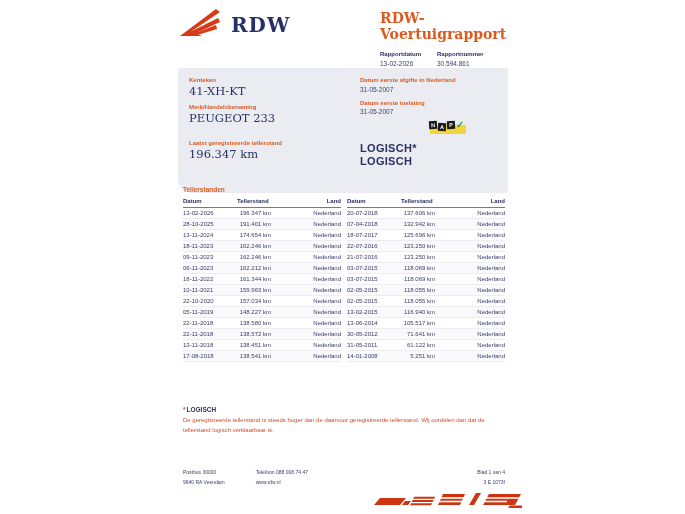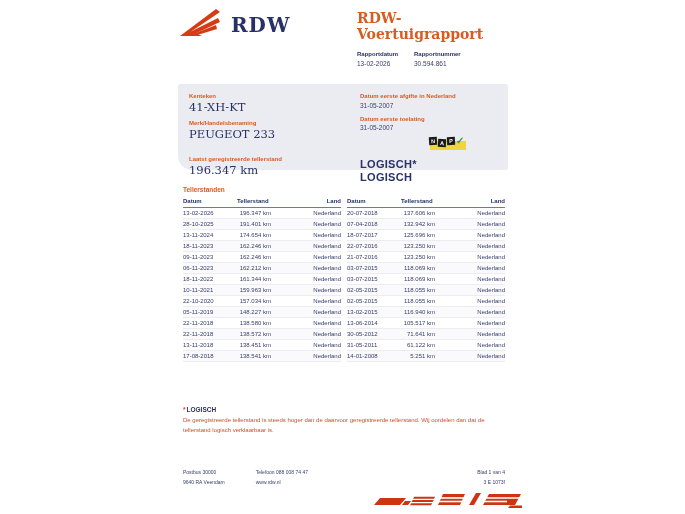--- a/index.html
+++ b/index.html
@@ -9,31 +9,31 @@
   }
   .abs{position:absolute;}
 
   
   .logo{left:178px;top:8px;display:flex;align-items:flex-start;}
   .logo svg{display:block;}
   .logo-text{
     font-family:"DejaVu Serif",serif;font-size:20px;font-weight:600;
     color:#283166;letter-spacing:1px;margin-left:7px;margin-top:5px;
   }
-  .header-right{left:357px;top:10px;width:150px;}
+  .header-right{left:380px;top:10px;width:150px;}
   .report-title{
     font-family:"DejaVu Serif",serif;font-weight:bold;font-size:14px;color:#d95b21;
   }
   .meta-row{display:flex;gap:16px;margin-top:9px;}
   .meta-label{font-size:6px;font-weight:bold;color:#283166;}
   .meta-value{font-size:6.5px;color:#3a4170;margin-top:2.5px;}
 
   
   .panel{
-    left:178px;top:84px;width:330px;height:86px;background:#ebecf1;
+    left:178px;top:68px;width:330px;height:125px;background:#ebecf1;
     border-radius:2px 2px 2px 14px;
   }
   .panel-col-left{position:absolute;left:11px;top:9px;}
   .panel-col-right{position:absolute;left:182px;top:9px;width:145px;}
   .f-label{font-size:6px;font-weight:bold;color:#d95b21;line-height:7px;}
   .f-value-lg{
     font-family:"DejaVu Serif",serif;font-size:11.5px;color:#283166;
     line-height:13px;margin-top:1px;
   }
   .f-value-sm{font-size:6.5px;color:#3a4170;line-height:8px;margin-top:1.5px;}

